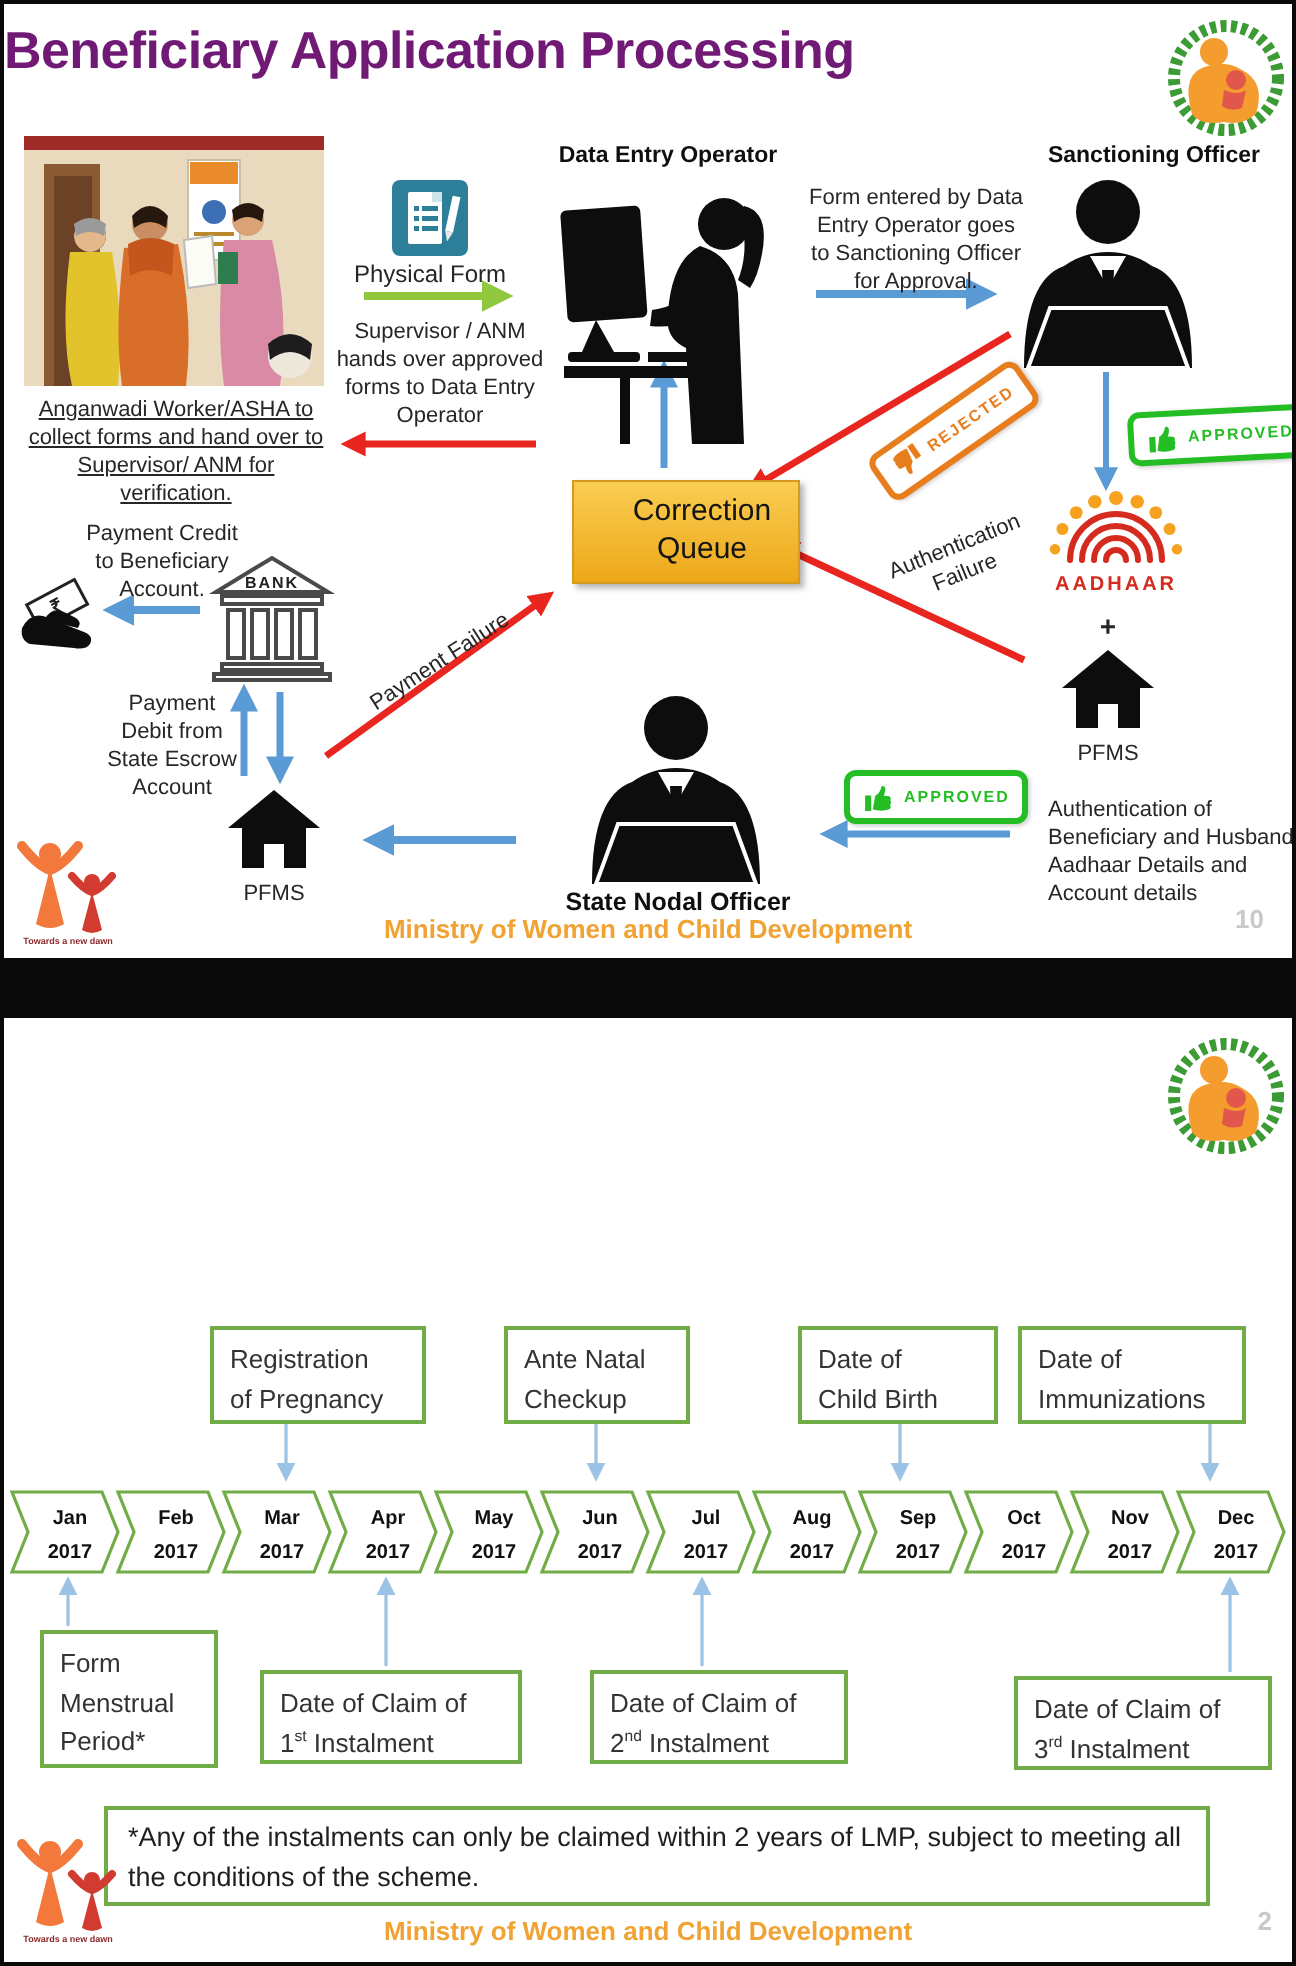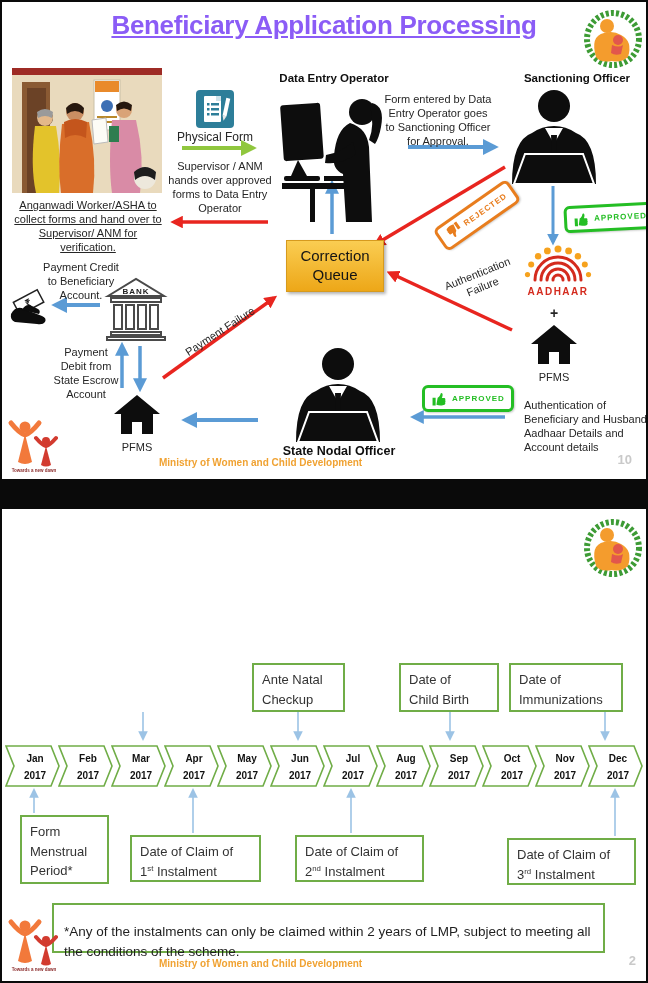--- a/index.html
+++ b/index.html
@@ -5,35 +5,35 @@
   html,body{margin:0;padding:0;background:#000;}
   body{font-family:"Liberation Sans",sans-serif;}
   #page{position:relative;width:648px;height:983px;background:#0a0a0a;overflow:hidden;}
   .slide{position:absolute;background:#fff;overflow:hidden;}
   #s1{left:2px;top:2px;width:644px;height:477px;}
   #s2{left:2px;top:509px;width:644px;height:472px;}
   .abs{position:absolute;}
   .lbl{font-size:11px;line-height:1.28;color:#262626;text-align:center;white-space:pre-line;}
   .llbl{text-align:left;}
   .blbl{font-size:11.5px;font-weight:bold;color:#0f0f0f;text-align:center;}
-  .title1{font-size:26px;font-weight:bold;color:#8b5cf6;text-align:center;letter-spacing:-.3px;text-decoration:underline;}
+  .title1{font-size:26px;font-weight:bold;color:#701a75;text-align:left;letter-spacing:-.3px;}
   .title2{font-size:25px;font-weight:bold;color:#141414;text-align:center;line-height:1.16;}
   .gbox{border:2px solid #70AD47;background:#fff;color:#333;font-size:13px;line-height:1.5;
         padding:5px 4px 4px 8px;box-sizing:border-box;white-space:pre-line;}
   .notebox{border:2px solid #70AD47;background:#fff;color:#1f1f1f;font-size:13.5px;line-height:1.45;
-        padding:17px 10px;box-sizing:border-box;}
+        padding:4px 10px;box-sizing:border-box;}
   .cq{background:linear-gradient(180deg,#FACD52,#EDA718);border:1px solid #D69A1E;
       box-shadow:2px 2px 3px rgba(0,0,0,.3);display:flex;align-items:center;justify-content:flex-end;
-      text-align:center;font-size:15px;color:#141414;line-height:1.25;}
+      text-align:center;font-size:15px;color:#141414;line-height:1.25;padding-left:16px;}
   .stamp{display:flex;align-items:center;gap:4px;background:#fff;border:3px solid;border-radius:6px;
          padding:2px 6px;box-sizing:border-box;box-shadow:1px 1px 2px rgba(0,0,0,.2);}
   .stamp .stxt{font-size:8px;font-weight:bold;letter-spacing:1px;}
   .stamp.ok{border-color:#24BE24;color:#24BE24;}
   .stamp.rej{border-color:#E87D1E;color:#E87D1E;transform:rotate(-35deg);}
-  .footer{font-size:10px;font-weight:bold;color:#F0A232;}
+  .footer{font-size:13px;font-weight:bold;color:#F0A232;text-align:center;}
   .pgnum{font-size:13px;font-weight:bold;color:#C9C9C9;}
   .chev{fill:#fff;stroke:#70AD47;stroke-width:1.6;}
   .chevm{font-weight:bold;font-size:10px;fill:#111;text-anchor:middle;}
   sup{font-size:60%;}
 </style>
 </head>
 <body>
 
 <svg width="0" height="0" style="position:absolute" aria-hidden="true">
   <defs>
@@ -171,21 +171,21 @@
         <rect x="2" y="93" width="66" height="6"></rect>
         <rect x="30" y="99" width="5" height="33"></rect>
         <circle cx="82" cy="22" r="13"></circle>
         <path d="M92 13 q13 3 9 24 q-2 11 -6 17 l-6 -4 q6 -15 1 -34 z"></path>
         <path d="M70 33 q17 5 19 24 l3 75 h-26 l-3 -48 q-11 -5 -9 -18 q2 -26 16 -33 z"></path>
         <path d="M73 52 q-13 11 -27 13 l-1 8 q17 2 31 -9 z"></path>
         <rect x="44" y="86" width="26" height="5"></rect>
       </g>
     </svg>
 
-    <div class="abs lbl" style="left:376px;top:90px;width:120px;">Form entered by Data
+    <div class="abs lbl" style="left:396px;top:90px;width:120px;">Form entered by Data
 Entry Operator goes
 to Sanctioning Officer
 for Approval.</div>
 
     <div class="abs blbl" style="left:512px;top:70px;width:126px;">Sanctioning Officer</div>
     <svg class="abs" style="left:500px;top:86px" width="105" height="98" viewBox="0 0 105 98">
         <use href="#officerSym"></use>
       </svg>
 
     <div class="abs stamp ok" style="left:562px;top:202px;transform:rotate(-3deg);">
@@ -306,20 +306,22 @@
       <path d="M141 203 L141 229" stroke="#9CC3E5" stroke-width="1.6" fill="none" marker-end="url(#mLight)"></path>
       <path d="M296 203 L296 229" stroke="#9CC3E5" stroke-width="1.6" fill="none" marker-end="url(#mLight)"></path>
       <path d="M448 203 L448 229" stroke="#9CC3E5" stroke-width="1.6" fill="none" marker-end="url(#mLight)"></path>
       <path d="M603 203 L603 229" stroke="#9CC3E5" stroke-width="1.6" fill="none" marker-end="url(#mLight)"></path>
       <path d="M32 304 L32 282" stroke="#9CC3E5" stroke-width="1.6" fill="none" marker-end="url(#mLight)"></path>
       <path d="M191 324 L191 282" stroke="#9CC3E5" stroke-width="1.6" fill="none" marker-end="url(#mLight)"></path>
       <path d="M349 324 L349 282" stroke="#9CC3E5" stroke-width="1.6" fill="none" marker-end="url(#mLight)"></path>
       <path d="M613 327 L613 282" stroke="#9CC3E5" stroke-width="1.6" fill="none" marker-end="url(#mLight)"></path>
     </svg>
 
+    <div class="abs gbox" style="left:103px;top:154px;width:108px;height:49px;">Registration
+of Pregnancy</div>
     <div class="abs gbox" style="left:250px;top:154px;width:93px;height:49px;">Ante Natal
 Checkup</div>
     <div class="abs gbox" style="left:397px;top:154px;width:100px;height:49px;">Date of
 Child Birth</div>
     <div class="abs gbox" style="left:507px;top:154px;width:114px;height:49px;">Date of
 Immunizations</div>
 
     <svg class="abs" style="left:0;top:236px" width="644" height="44">
         <g>
           <polygon class="chev" points="4,1 49,1 57,21 49,41 4,41 12,21"></polygon>

